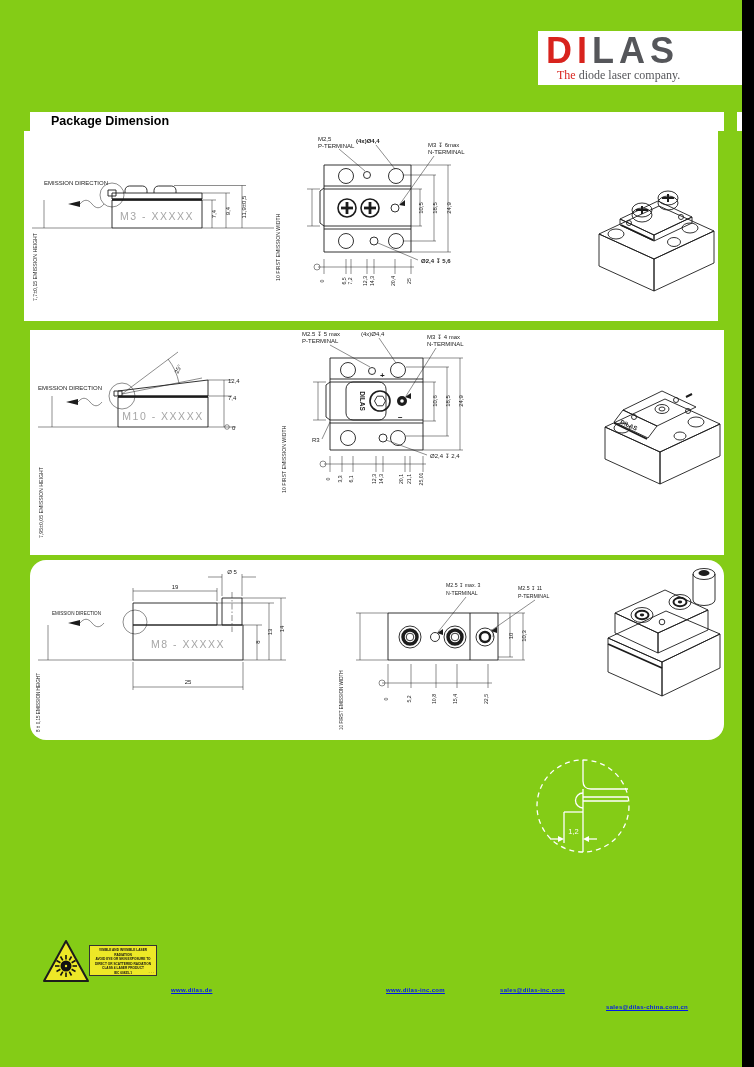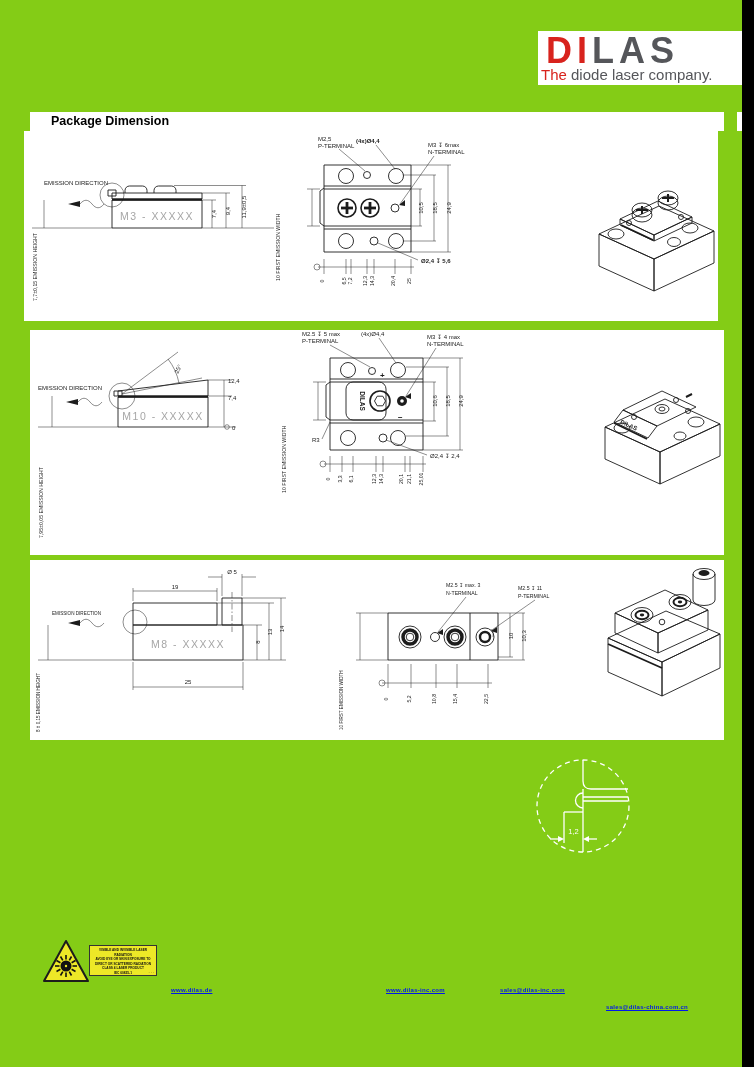--- a/index.html
+++ b/index.html
@@ -5,21 +5,21 @@
   html,body{margin:0;padding:0;background:#000;}
   #page{position:relative;width:742px;height:1067px;background:#84cc16;overflow:hidden;
         font-family:"Liberation Sans","DejaVu Sans",sans-serif;}
   .abs{position:absolute;}
   .panel{position:absolute;background:#fff;}
   
   #logo{left:538px;top:31px;width:204px;height:54px;background:#fff;}
   .logo-word{font-weight:bold;font-size:36px;line-height:34px;letter-spacing:5px;padding:3px 0 0 8px;}
   .logo-di{color:#d8231d;}
   .logo-las{color:#55565a;}
-  .tagline{font-size:15px;line-height:14px;padding-left:3px;color:#55565a;}
+  .tagline{font-size:12px;line-height:14px;padding-left:19px;color:#55565a;font-family:Liberation Serif, serif;}
   .tag-red{color:#d8231d;}
   
   #hdr{left:30px;top:112px;width:694px;height:19px;background:#fff;}
   #hdr .title{font-weight:bold;font-size:12.5px;line-height:19px;padding-left:21px;color:#000;}
   #hdr-corner{left:737px;top:112px;width:17px;height:19px;background:#fff;}
   
   svg text{font-family:"Liberation Sans","DejaVu Sans",sans-serif;fill:#1c1c1c;}
   .ln{stroke:#1c1c1c;stroke-width:0.9;fill:none;stroke-linejoin:round;}
   .thin{stroke:#1c1c1c;stroke-width:0.5;fill:none;}
   .bold{stroke:#1c1c1c;stroke-width:2.2;fill:none;}
@@ -322,21 +322,21 @@
         <line x1="656" y1="67" x2="662" y2="64" stroke="#1c1c1c" stroke-width="2"></line>
         <ellipse class="ln" cx="592" cy="98" rx="8" ry="5"></ellipse>
         <ellipse class="ln" cx="666" cy="92" rx="8" ry="5"></ellipse>
         <ellipse class="ln" cx="650" cy="106" rx="6" ry="4"></ellipse>
         <circle class="ln" cx="604" cy="87" r="2.5"></circle>
         <circle class="ln" cx="658" cy="81" r="2.5"></circle>
       </g>
     </svg>
   </div>
 
-  <div class="panel" style="left:30px;top:560px;width:694px;height:180px;">
+  <div class="panel" style="left:30px;top:560px;width:694px;height:180px;border-radius:16px;">
     <svg width="694" height="180" viewBox="0 0 694 180">
       <g>
         <text class="t5" x="22" y="55">EMISSION DIRECTION</text>
         <polygon class="fillb" points="38,63 50,60 50,66"></polygon>
         <path class="thin" d="M50 63 c4 -5 8 -5 12 0 s8 5 12 0"></path>
         <circle class="thin" cx="105" cy="62" r="12"></circle>
         <rect class="ln" x="103" y="43" width="84" height="22"></rect>
         <rect class="ln" x="103" y="65" width="110" height="35"></rect>
         <rect class="ln" x="192" y="38" width="20" height="27"></rect>
         <line class="thin" x1="202" y1="32" x2="202" y2="72" stroke-dasharray="6 2 1.5 2"></line>

